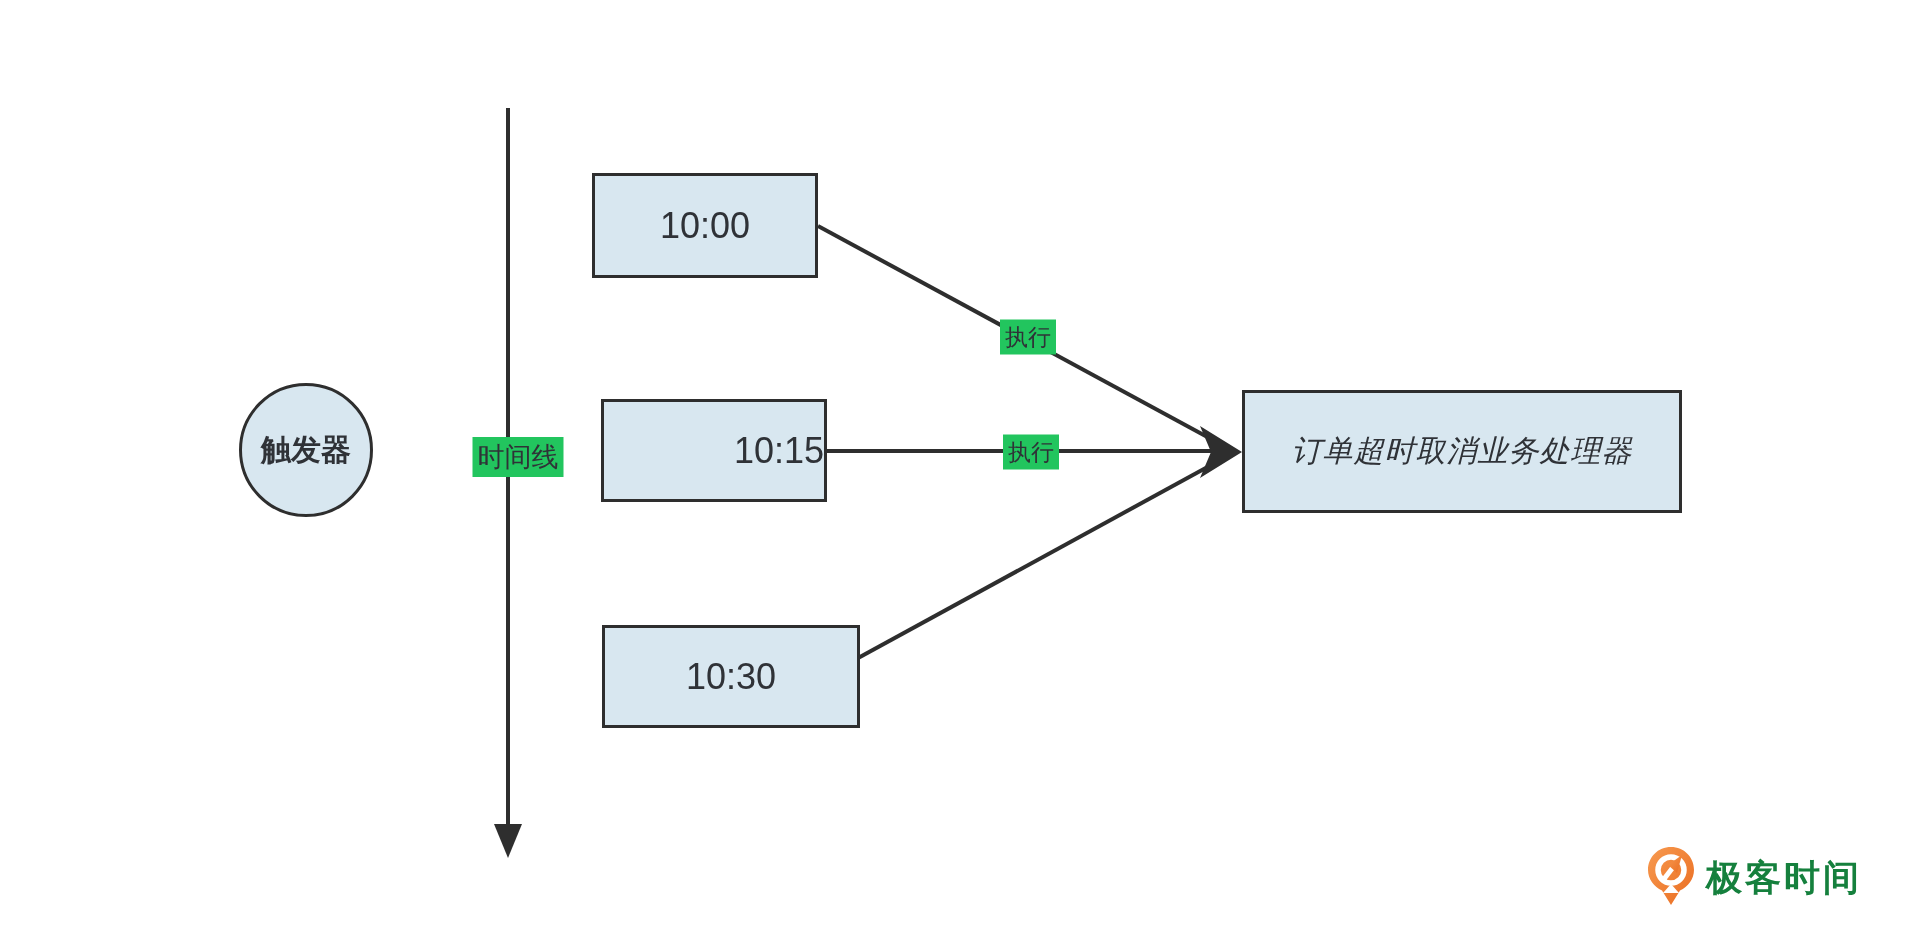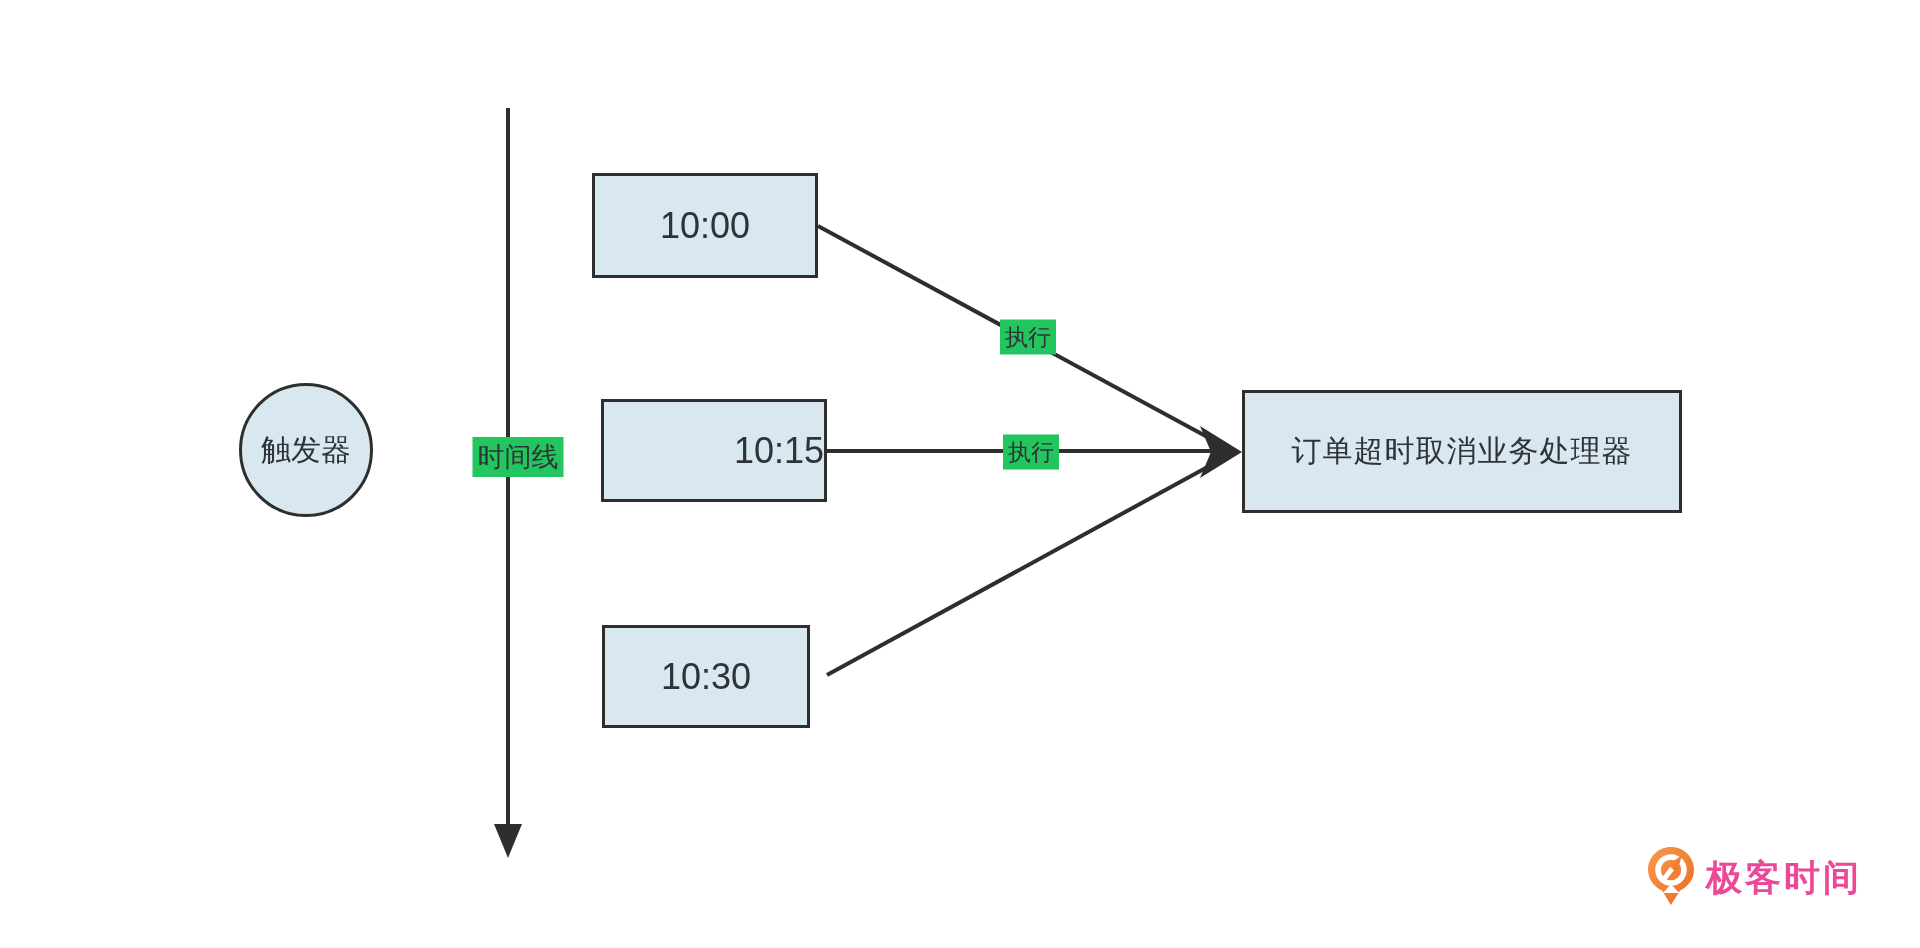--- a/index.html
+++ b/index.html
@@ -22,30 +22,32 @@
     background: #d8e7f0;
     border: 3px solid #2e2e2e;
     display: flex; align-items: center; justify-content: center;
     color: #2f3237;
   }
   .trigger-circle {
     left: 239px; top: 383px;
     width: 134px; height: 134px;
     border-radius: 50%;
     font-size: 30px;
+    font-weight: bold;
   }
   .timer-box { font-size: 36px; }
   .timer-box.t1 { left: 592px; top: 173px; width: 226px; height: 105px; }
   .timer-box.t2 { left: 601px; top: 399px; width: 226px; height: 103px; justify-content: flex-end; }
-  .timer-box.t3 { left: 602px; top: 625px; width: 208px; height: 103px; }
+  .timer-box.t3 { left: 602px; top: 625px; width: 258px; height: 103px; }
   .processor-box {
     left: 1242px; top: 390px;
     width: 440px; height: 123px;
     font-size: 30px;
     letter-spacing: 1px;
+    font-style: italic;
   }
   .line-label {
     position: absolute;
     transform: translate(-50%, -50%);
     background: #22c55e;
     color: #2f3237;
     padding: 2px 5px;
     white-space: nowrap;
   }
   .timeline-label {
@@ -57,21 +59,21 @@
   .exec-label.e2 { left: 1031px; top: 452px; }
   .brand {
     position: absolute;
     left: 1646px; top: 846px;
     display: flex; align-items: center;
     gap: 10px;
   }
   .brand-text {
     font-size: 36px;
     font-weight: bold;
-    color: #ec4899;
+    color: #15803d;
     letter-spacing: 3px;
     line-height: 1;
     padding-top: 4px;
   }
 </style>
 </head>
 <body>
 
 <div class="canvas">
 

